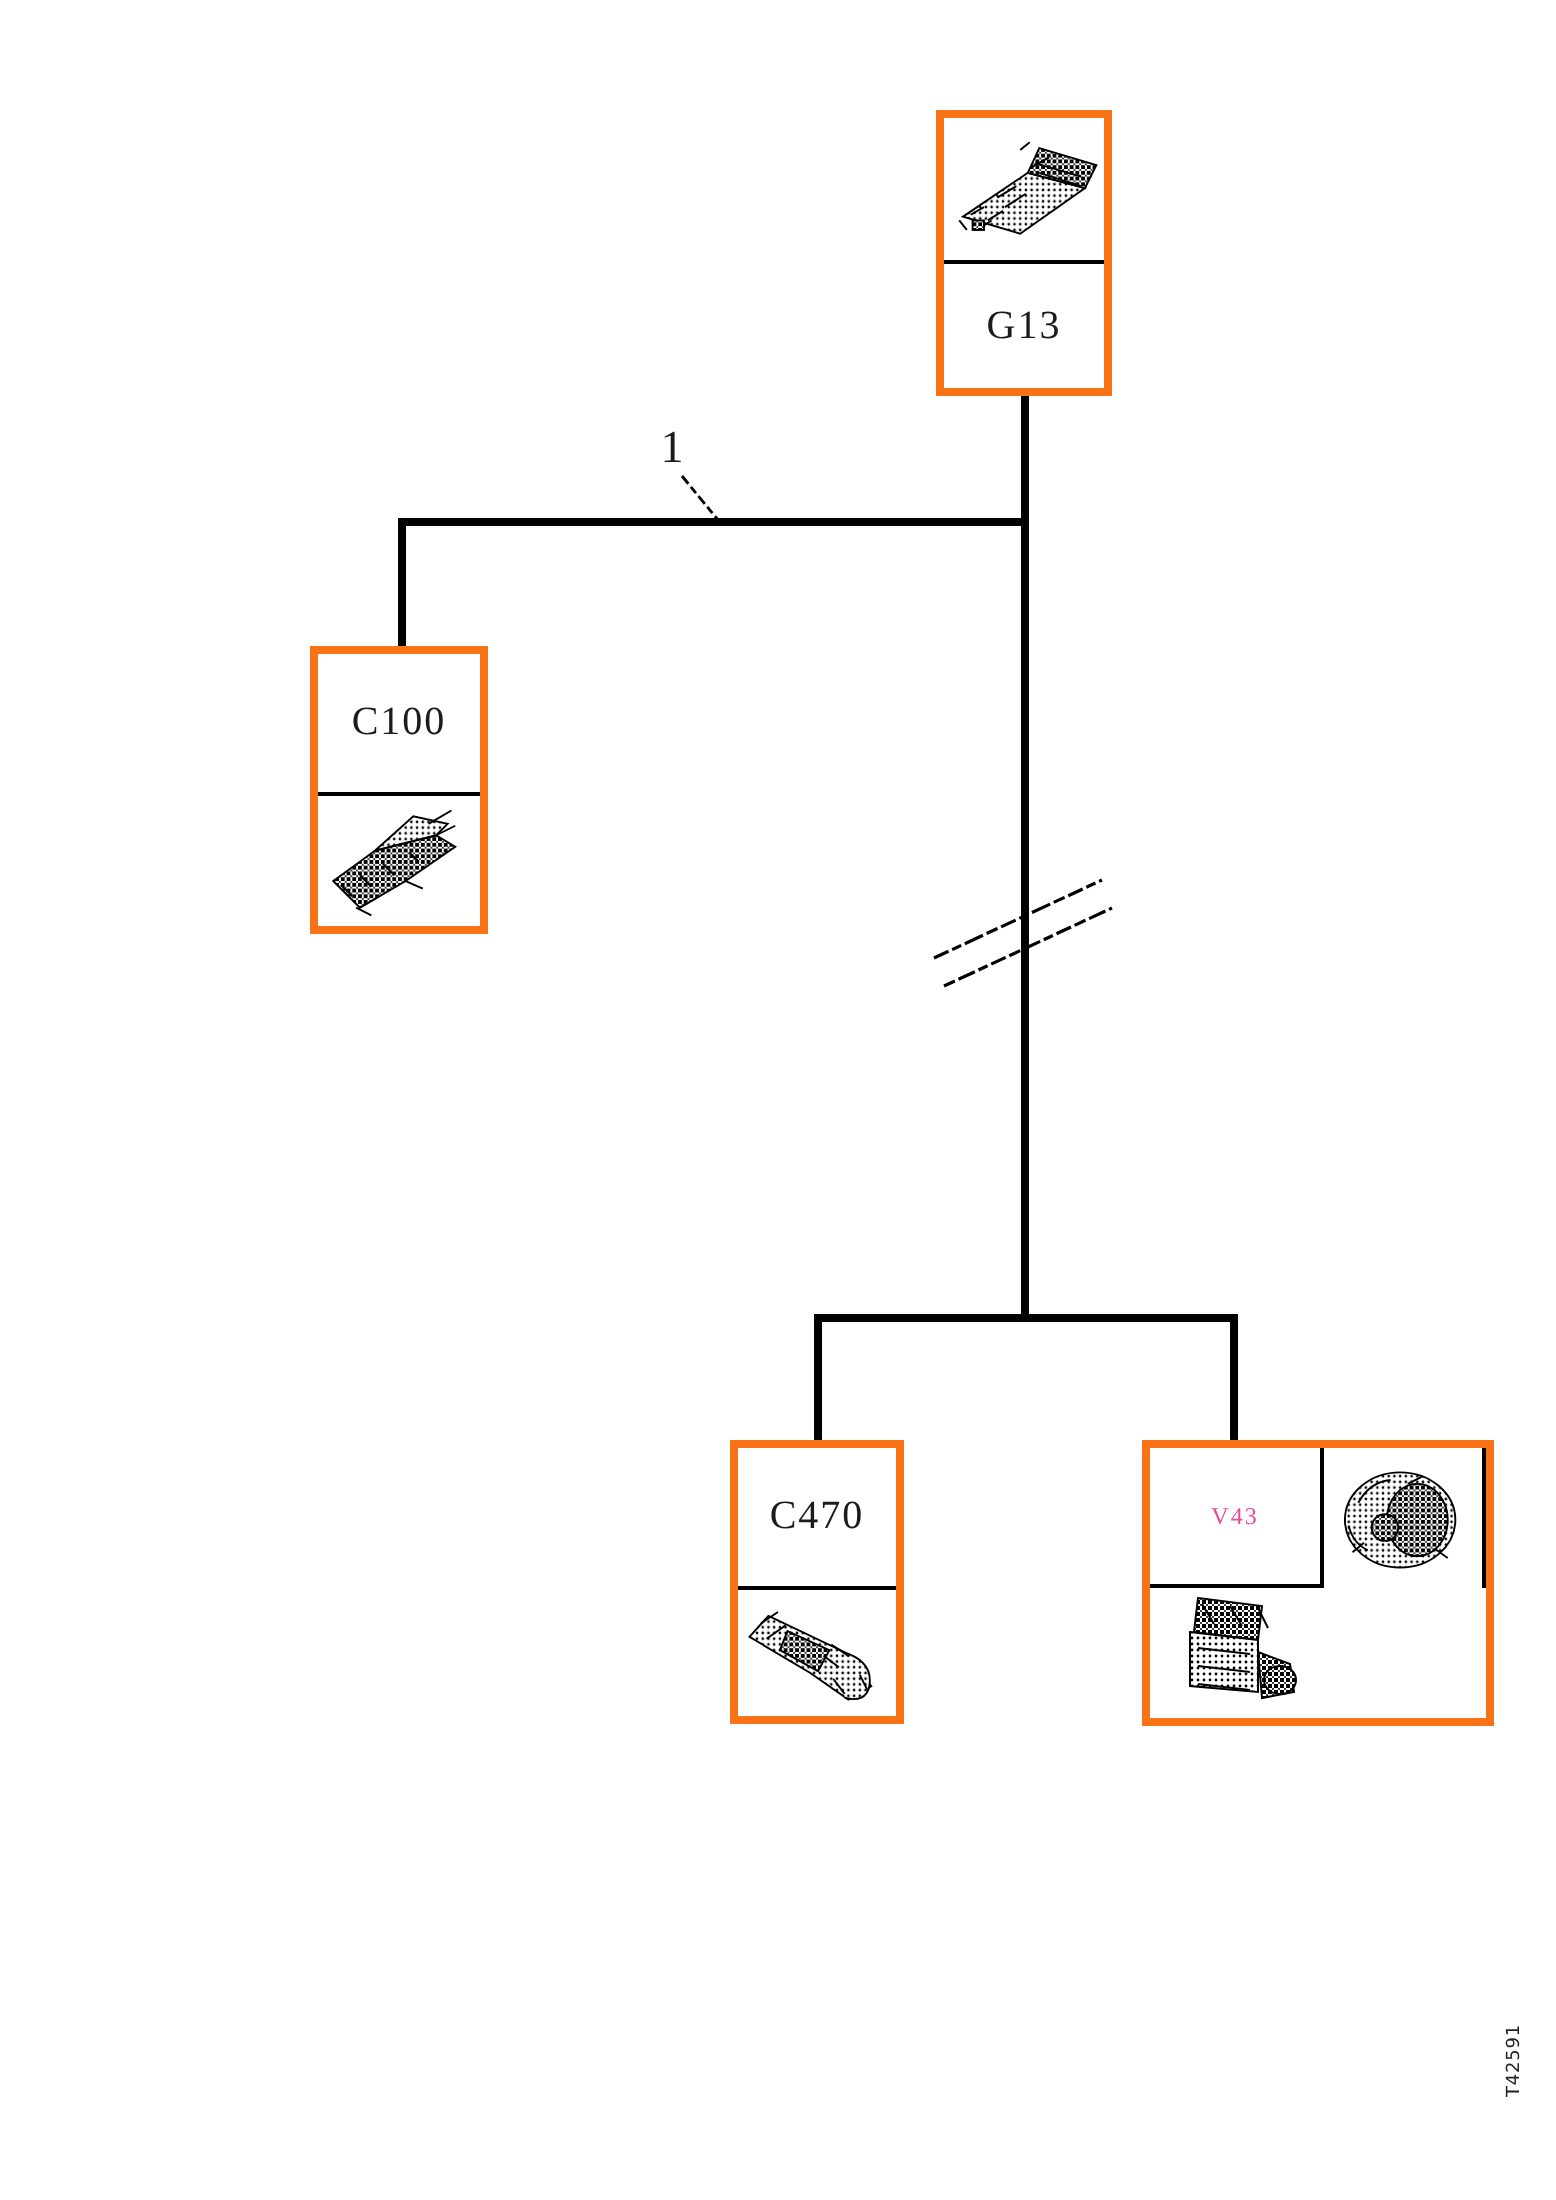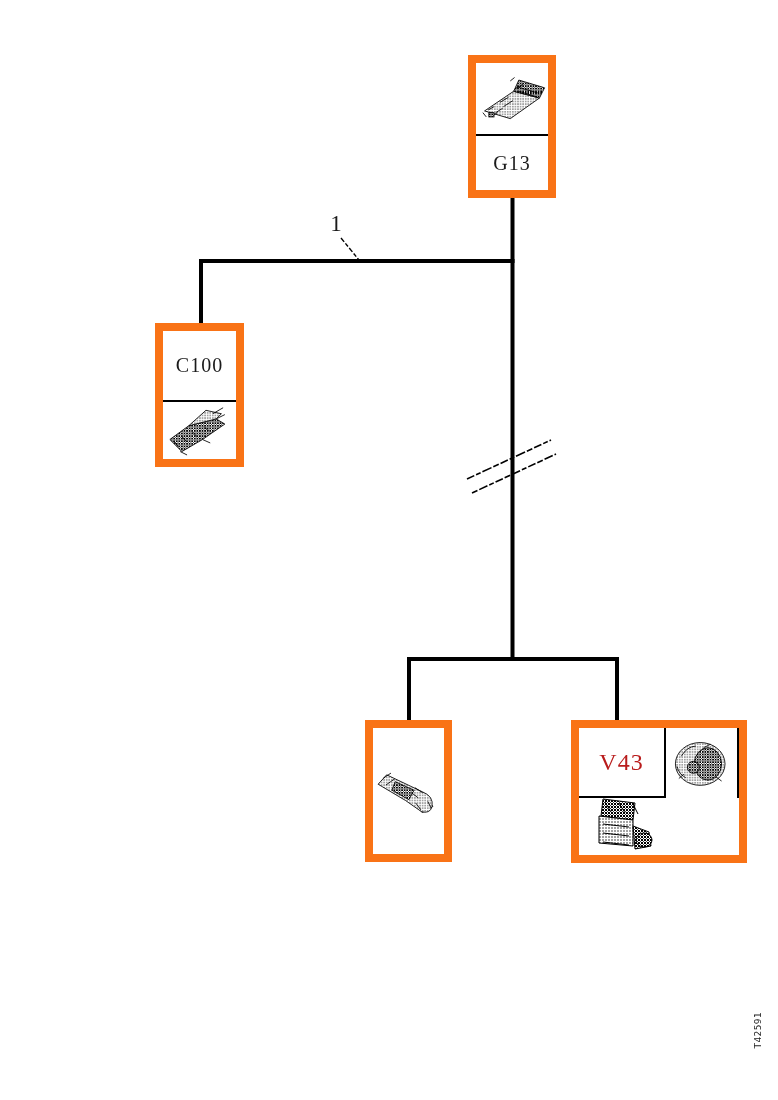--- a/index.html
+++ b/index.html
@@ -2,21 +2,21 @@
 <html><head>
 <meta charset="utf-8">
 <style>
   html,body{margin:0;padding:0;background:#ffffff;}
   .page{
     position:relative;width:778px;height:1100px;background:#ffffff;overflow:hidden;
     font-family:"Liberation Serif", serif;color:#111;
   }
   svg.wires{position:absolute;left:0;top:0;width:778px;height:1100px;}
   .box{
-    position:absolute;border:8px solid #f97316;background:#fff;
+    position:absolute;border:4px solid #f97316;background:#fff;
     display:flex;flex-direction:column;box-sizing:border-box;
   }
   .box .img-cell{flex:1 1 auto;display:flex;align-items:center;justify-content:center;overflow:hidden;}
   .box .lbl-cell{
     display:flex;align-items:center;justify-content:center;
     font-size:20px;letter-spacing:1px;color:#1b1b1b;
   }
   .divider-bottom{border-bottom:2px solid #000;}
 
   .box-g13{left:468px;top:55px;width:88px;height:143px;}
@@ -29,21 +29,21 @@
 
   .box-c470{left:365px;top:720px;width:87px;height:142px;}
   .box-c470 .lbl-cell{flex:0 0 69px;}
   .box-c470 .img-cell{flex:1 1 auto;}
 
   .box-v{left:571px;top:720px;width:176px;height:143px;
     display:grid;grid-template-columns:87px 1fr;grid-template-rows:70px 1fr;}
   .box-v .cell{display:flex;align-items:center;justify-content:center;overflow:hidden;box-sizing:border-box;}
   .box-v .c-left{border-right:2px solid #000;}
   .box-v .r-top{border-bottom:2px solid #000;}
-  .box-v .v-lbl{font-size:24px;letter-spacing:1px;color:#b91c1c;}
+  .box-v .v-lbl{font-size:12px;letter-spacing:1px;color:#ec4899;}
 
   .callout{
     position:absolute;left:324px;top:211px;width:24px;height:28px;
     font-size:23px;color:#1b1b1b;text-align:center;
   }
   .figure-id{
     position:absolute;left:741px;top:1026px;width:34px;height:11px;
     transform:rotate(-90deg);transform-origin:center;
     font-family:"DejaVu Sans", sans-serif;font-size:9px;letter-spacing:0.4px;color:#222;
     text-align:center;white-space:nowrap;
@@ -112,20 +112,21 @@
           <polygon points="30,28 50,10 68,14 62,20" fill="url(#dth1)"></polygon>
           <path d="M12,46 l6,6 m4,-11 l6,6 m6,-12 l6,6 m8,-12 l5,5"></path>
           <path d="M58,14 l12,-7 m-8,13 l10,-5"></path>
           <path d="M20,58 l8,4 m18,-18 l9,4"></path>
         </g>
       </svg>
     </div>
   </div>
 
   <div class="box box-c470">
+    <div class="lbl-cell divider-bottom">C470</div>
     <div class="img-cell">
       <svg class="sketch" width="83" height="65" viewBox="0 0 83 65">
         <g stroke="#000" stroke-width="1" fill="none">
           <polygon points="6,24 16,13 58,33 70,50 58,57 38,43" fill="url(#dth1)"></polygon>
           <polygon points="26,21 48,31 42,42 22,31" fill="url(#dth2)"></polygon>
           <path d="M58,33 q13,5 11,17 q-2,9 -13,6" fill="url(#dth1)"></path>
           <path d="M12,17 l9,-6 m-6,14 l10,-7 m20,16 l8,6 m-4,-12 l9,6"></path>
           <path d="M50,46 l6,8 m8,-10 l4,8"></path>
         </g>
       </svg>

